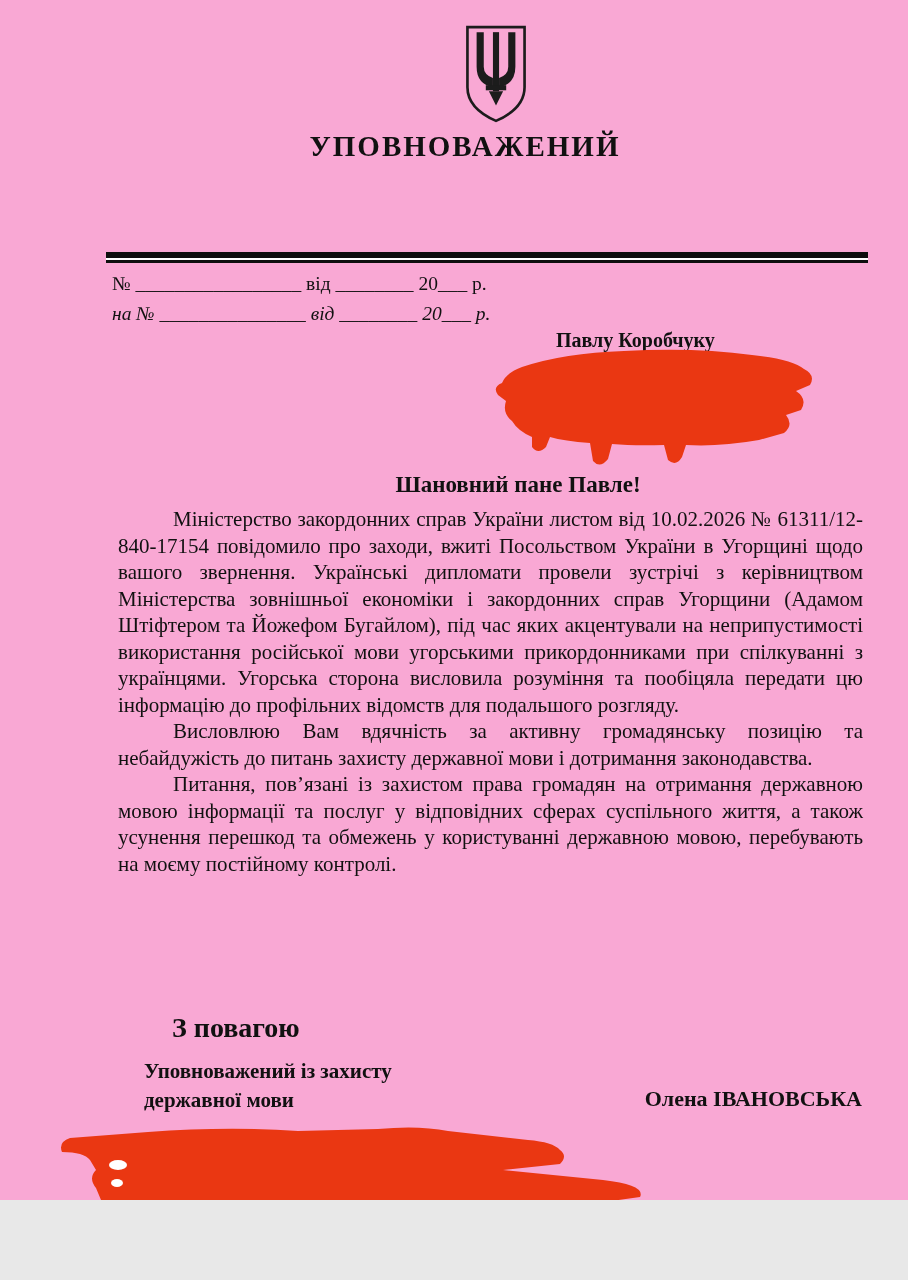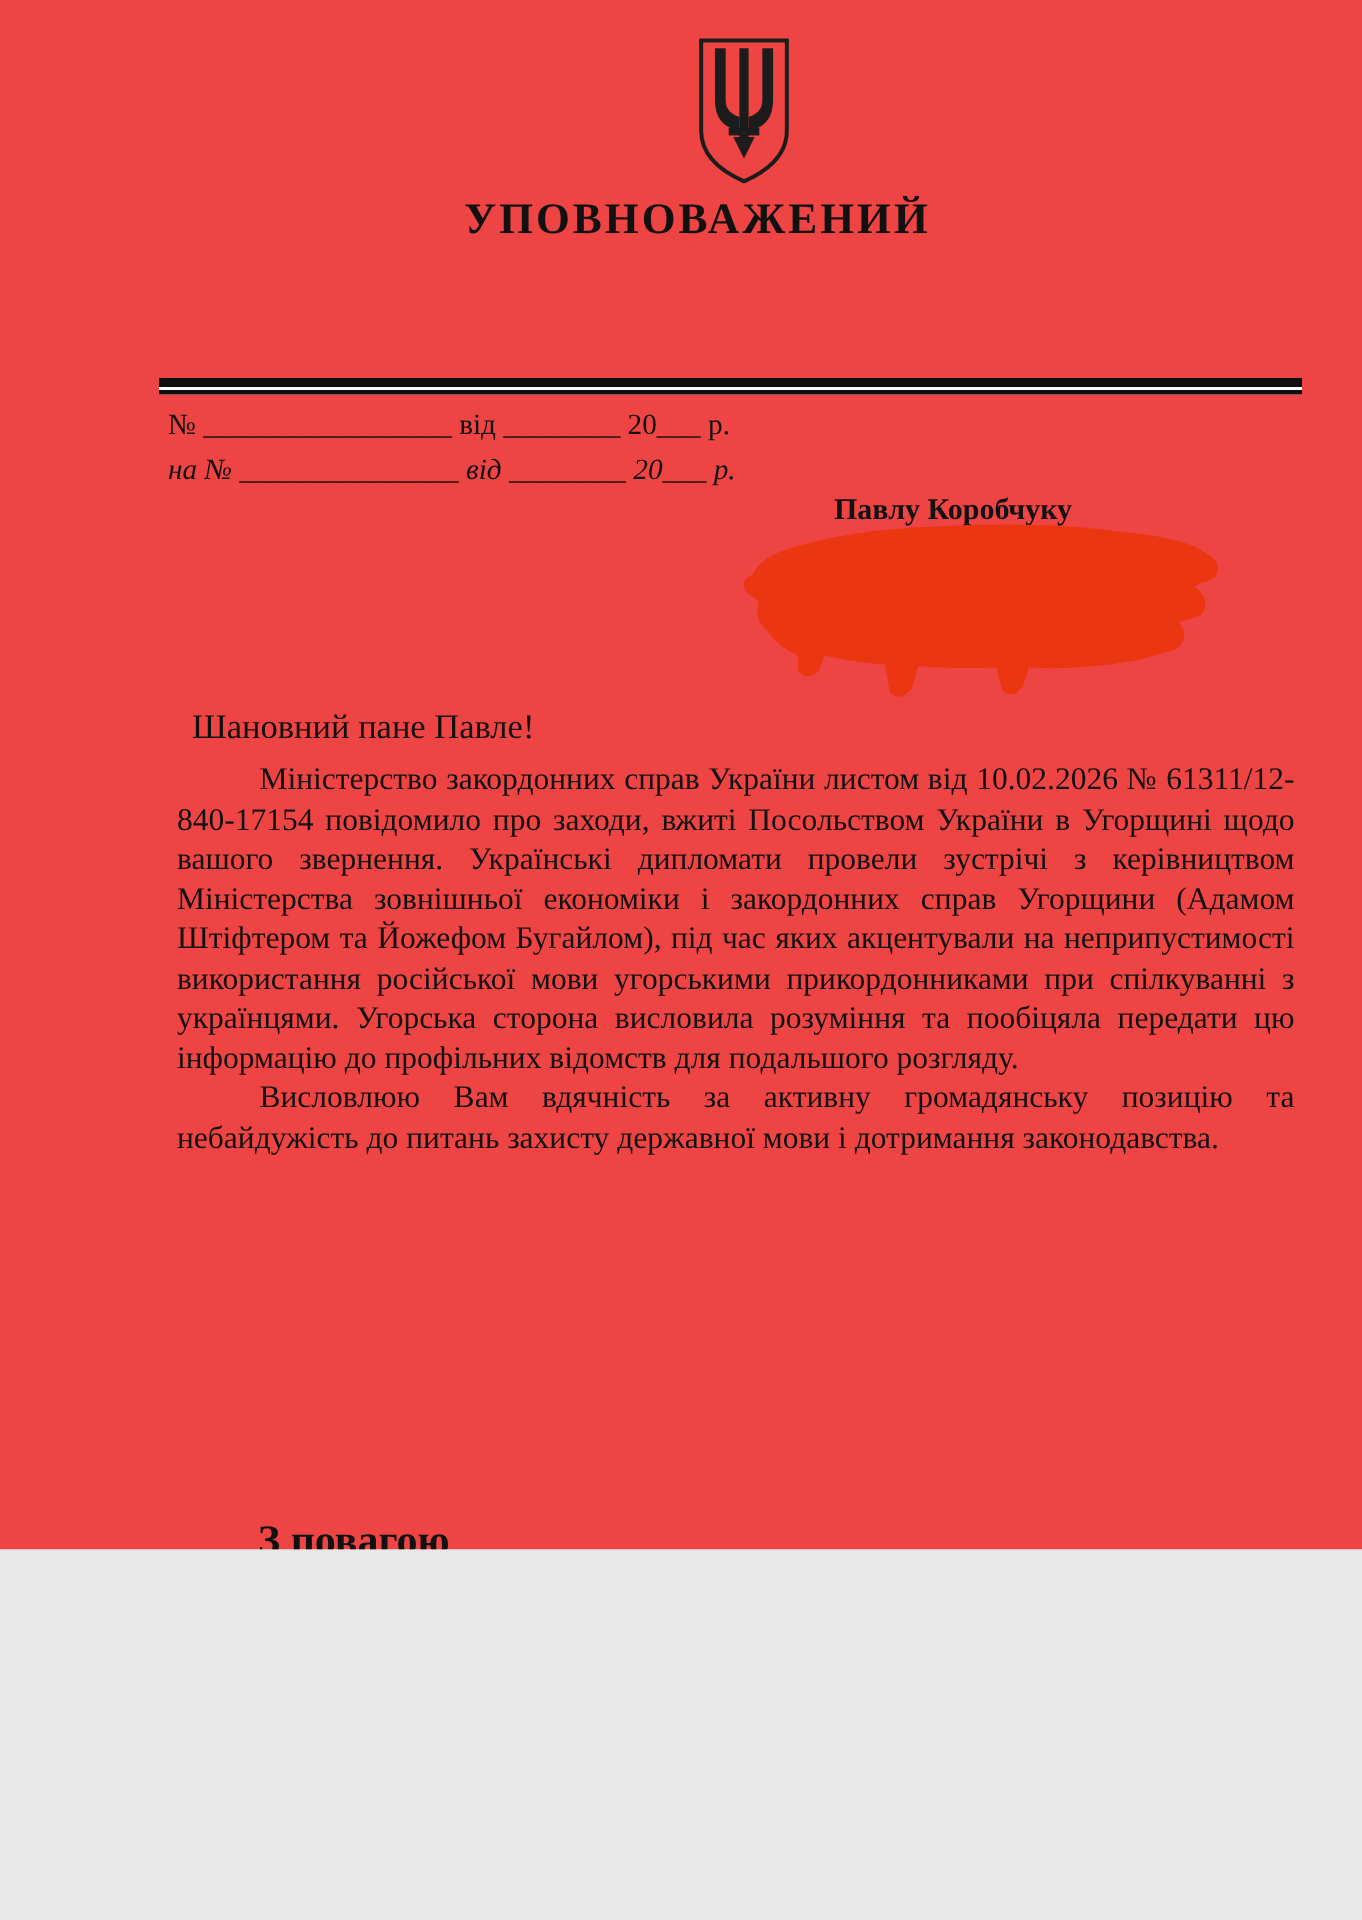--- a/index.html
+++ b/index.html
@@ -1,19 +1,19 @@
 <!DOCTYPE html>
 <html><head>
 <meta charset="utf-8">
 <style>
   html,body{margin:0;padding:0;background:#e8e8e8;}
   .page{
     position:relative;
-    width:908px;height:1033px;
-    background:#ef4444;
+    width:908px;height:1200px;
+    background:#f9a8d4;
     overflow:hidden;
     font-family:"Liberation Serif","DejaVu Serif",serif;
     color:#111;
   }
   .abs{position:absolute;}
   .center{text-align:center;}
 
   .emblem{left:462px;top:24px;width:68px;height:102px;}
 
   .title-block{left:40px;top:129px;width:850px;line-height:34px;}
@@ -26,21 +26,21 @@
     left:106px;top:252px;width:762px;height:2px;
     border-top:6px solid #0e0e0e;border-bottom:3px solid #0e0e0e;
     background:#fff;
   }
 
   .refs{left:112px;top:269px;width:520px;font-size:19.5px;line-height:30px;}
   .ref-line2{font-style:italic;}
 
   .addressee{left:556px;top:329px;width:330px;font-weight:bold;font-size:20px;}
 
-  .salutation{left:128px;top:472px;width:780px;font-weight:normal;font-size:23px;}
+  .salutation{left:128px;top:472px;width:780px;text-align:center;font-weight:bold;font-size:23px;}
 
   .body-text{left:118px;top:506px;width:745px;font-size:21px;line-height:26.5px;text-align:justify;}
   .body-text p{margin:0;text-indent:55px;}
 
   .valediction{left:172px;top:1012px;font-weight:bold;font-size:28px;}
 
   .signer-title{left:144px;top:1057px;width:420px;font-weight:bold;font-size:21px;line-height:29px;}
   .signer-name{right:46px;top:1086px;font-weight:bold;font-size:22px;text-align:right;}
 
   .redaction1{left:494px;top:345px;width:330px;height:130px;}
@@ -82,20 +82,21 @@
       Q140,101 118,99 L114,114 Q106,124 99,116 L96,98
       Q70,96 56,92 L52,102 Q44,110 38,102 L38,92
       Q24,86 18,76 Q8,68 12,56 L4,50 Q-2,42 8,38 Q12,28 28,22 Z"></path>
   </svg>
 
   <div class="abs salutation">Шановний пане Павле!</div>
 
   <div class="abs body-text">
     <p>Міністерство закордонних справ України листом від 10.02.2026 № 61311/12-840-17154 повідомило про заходи, вжиті Посольством України в Угорщині щодо вашого звернення. Українські дипломати провели зустрічі з керівництвом Міністерства зовнішньої економіки і закордонних справ Угорщини (Адамом Штіфтером та Йожефом Бугайлом), під час яких акцентували на неприпустимості використання російської мови угорськими прикордонниками при спілкуванні з українцями. Угорська сторона висловила розуміння та пообіцяла передати цю інформацію до профільних відомств для подальшого розгляду.</p>
     <p>Висловлюю Вам вдячність за активну громадянську позицію та небайдужість до питань захисту державної мови і дотримання законодавства.</p>
+    <p>Питання, пов’язані із захистом права громадян на отримання державною мовою інформації та послуг у відповідних сферах суспільного життя, а також усунення перешкод та обмежень у користуванні державною мовою, перебувають на моєму постійному контролі.</p>
   </div>
 
   <div class="abs valediction">З повагою</div>
 
   <div class="abs signer-title">
     <div>Уповноважений із захисту</div>
     <div>державної мови</div>
   </div>
 
   <div class="abs signer-name">Олена ІВАНОВСЬКА</div>

